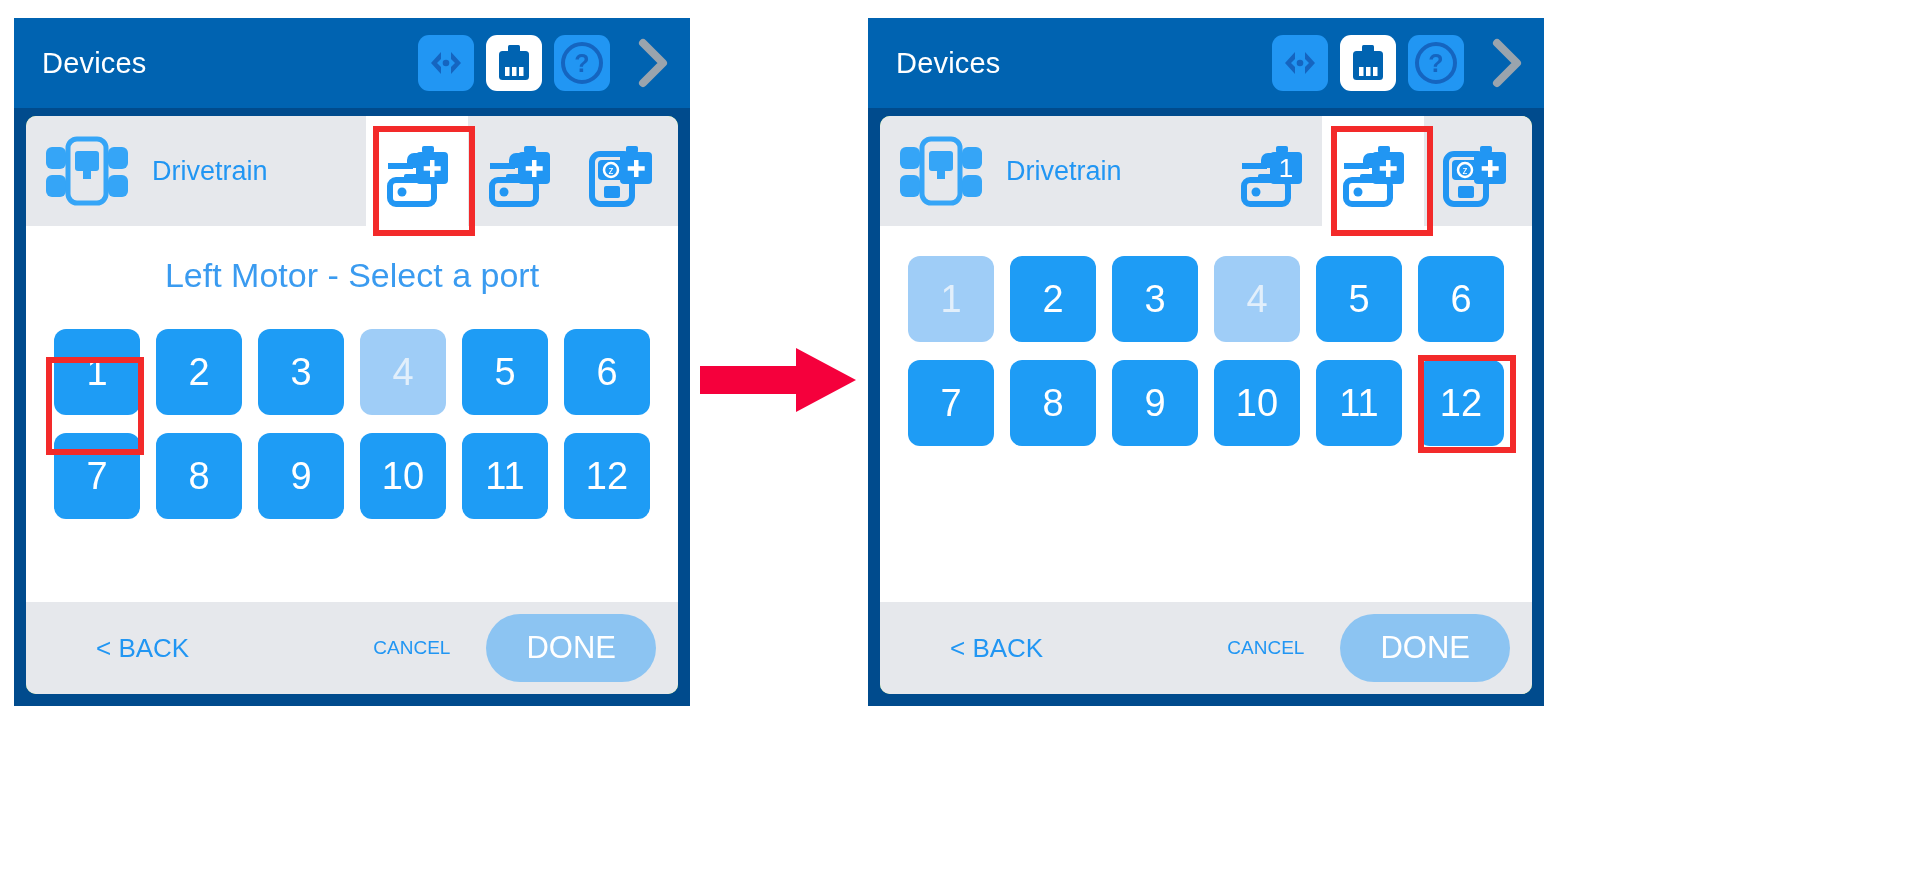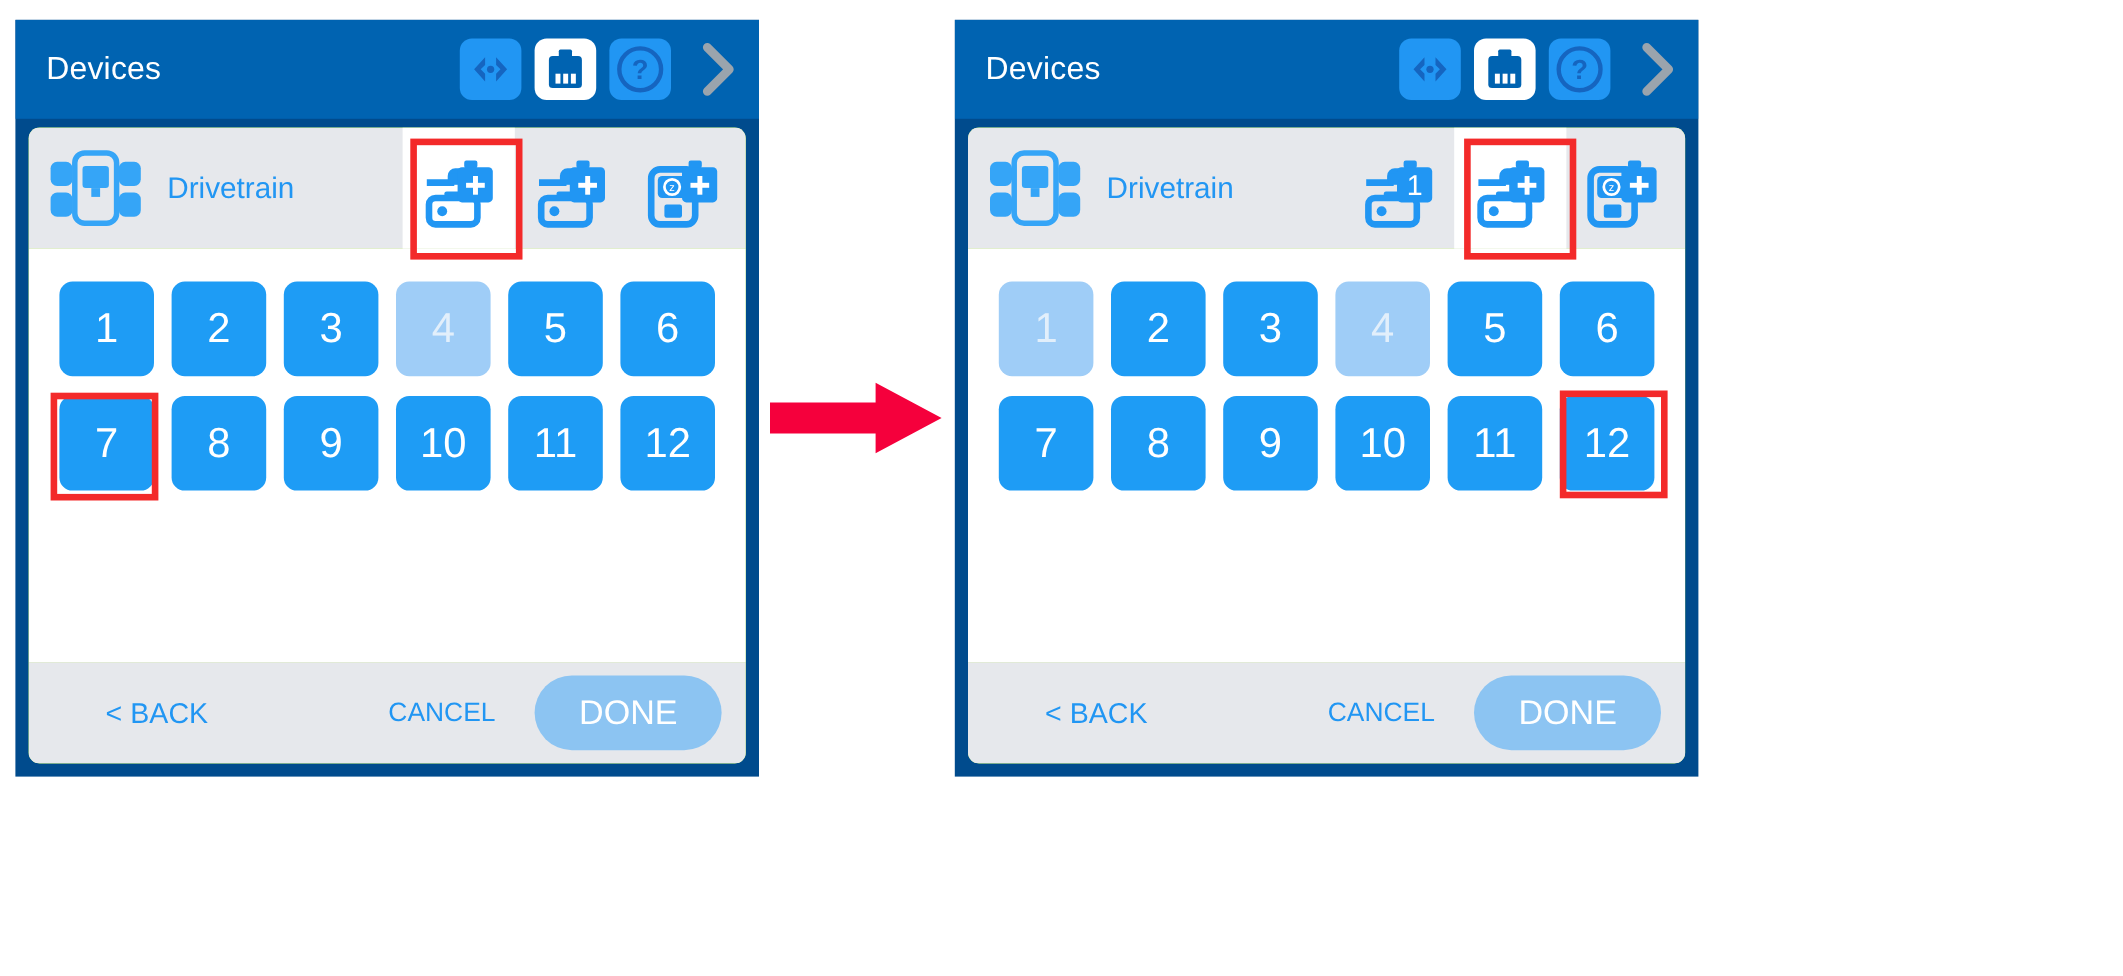--- a/index.html
+++ b/index.html
@@ -129,21 +129,21 @@
     background:#e6e8ec;
     display:flex;
     align-items:center;
     padding:0 22px;
     box-sizing:border-box;
     flex:0 0 auto;
     position:relative;
   }
   .back{color:#2196f3;font-size:26px;white-space:nowrap;margin-left:48px;}
   .spacer{flex:1 1 auto;}
-  .cancel{color:#2196f3;font-size:24px;white-space:nowrap;margin-right:36px;}
+  .cancel{color:#2196f3;font-size:19px;white-space:nowrap;margin-right:36px;}
   .done{
     background:#8cc4f2;color:#ffffff;font-size:31px;
     border-radius:34px;padding:16px 40px;white-space:nowrap;
   }
 
   
   .redbox{
     position:absolute;
     border:6px solid #f32a2a;
     box-sizing:border-box;
@@ -261,20 +261,21 @@
               <rect x="38" y="20" width="32" height="32" rx="4" fill="#2196f3"></rect>
               <rect x="52" y="28" width="4.5" height="17" fill="#ffffff"></rect>
               <rect x="45.7" y="34.2" width="17" height="4.5" fill="#ffffff"></rect>
             </svg>
           </div>
 
         </div>
       </div>
 
       <div class="body">
+        <div class="prompt">Left Motor - Select a port</div>
         <div class="ports">
           <div class="port">1</div>
           <div class="port">2</div>
           <div class="port">3</div>
           <div class="port disabled">4</div>
           <div class="port">5</div>
           <div class="port">6</div>
           <div class="port">7</div>
           <div class="port">8</div>
           <div class="port">9</div>

